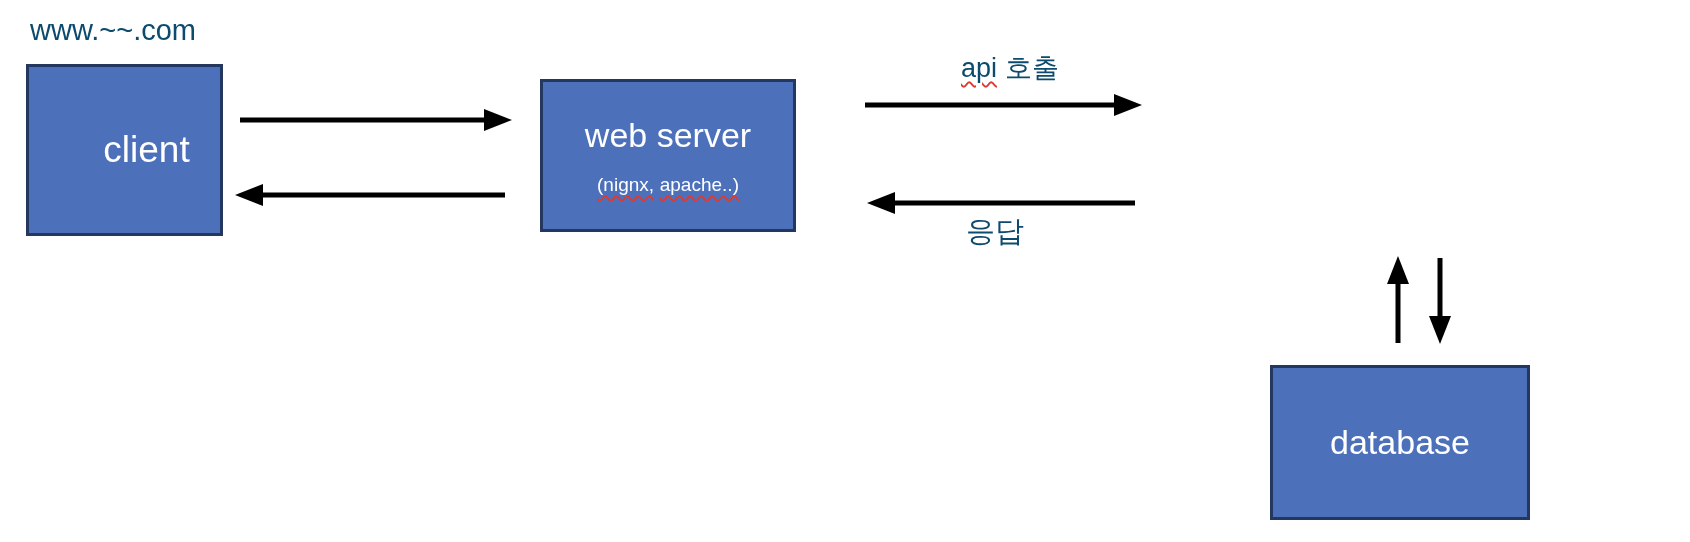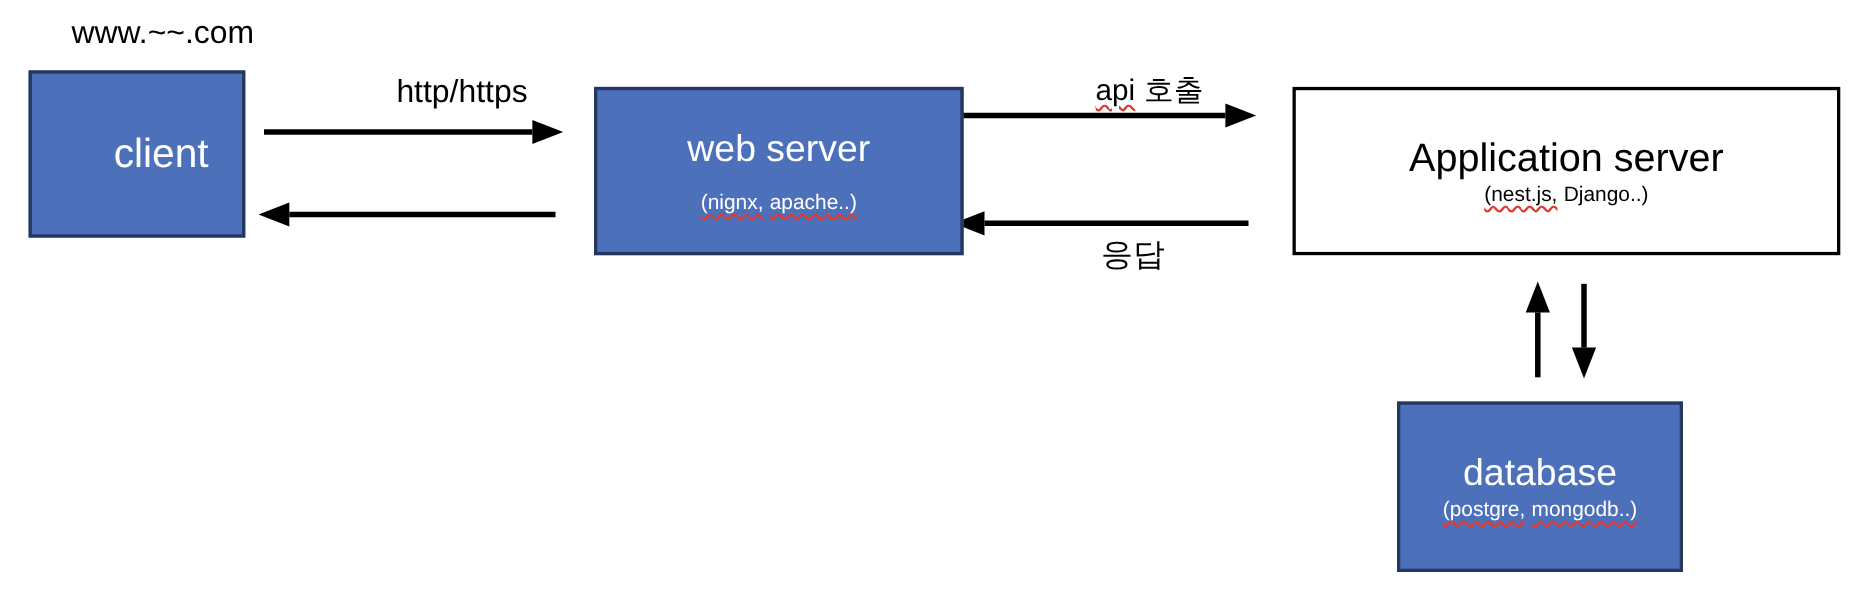--- a/index.html
+++ b/index.html
@@ -31,44 +31,44 @@
   .box--blue {
     background: #4D70BB;
     border: 3px solid #24385F;
     color: #ffffff;
   }
   .box--white {
     background: #ffffff;
     border: 3px solid #000000;
     color: #000000;
   }
-  .box--client   { left: 26px;   top: 64px;  width: 197px; height: 152px; padding-left: 44px; }
-  .box--web      { left: 540px;  top: 79px;  width: 336px; height: 153px; gap: 16px; }
+  .box--client   { left: 26px;   top: 64px;  width: 197px; height: 172px; padding-left: 44px; }
+  .box--web      { left: 540px;  top: 79px;  width: 256px; height: 153px; gap: 16px; }
   .box--app      { left: 1175px; top: 79px;  width: 498px; height: 153px; }
   .box--db       { left: 1270px; top: 365px; width: 260px; height: 155px; }
 
   .box-title { font-size: 34px; }
   .box--client .box-title { font-size: 37px; }
   .box--app .box-title { font-size: 36px; }
   .box-sub { font-size: 19px; margin-top: 3px; }
 
   .miss {
     text-decoration-line: underline;
     text-decoration-style: wavy;
     text-decoration-color: #E0392F;
     text-decoration-thickness: 1.5px;
     text-underline-offset: 4px;
   }
   .gap { margin-left: 0.3em; }
 
-  .lbl { position: absolute; color: #000000; white-space: nowrap; margin-left: 35px; }
+  .lbl { position: absolute; color: #0c4a6e; white-space: nowrap; }
   .lbl--url  { left: 30px;  top: 14px;  font-size: 29px; }
   .lbl--http { left: 285px; top: 68px;  width: 200px; text-align: center; font-size: 29px; }
   .lbl--resp { left: 310px; top: 204px; font-size: 29px; line-height: 32px; }
-  .lbl--api  { left: 935px; top: 64px;  width: 150px; text-align: center; font-size: 27px; }
+  .lbl--api  { left: 935px; top: 50px;  width: 150px; text-align: center; font-size: 27px; }
   .lbl--resk { left: 966px; top: 212px; font-size: 29px; }
 </style>
 </head>
 <body>
 
 <div class="canvas">
 
   <svg class="arrows" width="1690" height="542" viewBox="0 0 1690 542">
     <g stroke="#000" fill="#000" stroke-width="5">
       <line x1="240" y1="120" x2="484" y2="120"></line>
@@ -91,39 +91,33 @@
       <polygon points="1398,256 1387,284 1409,284" stroke="none"></polygon>
     </g>
     <g stroke="#000" fill="#000" stroke-width="5">
       <line x1="1440" y1="258" x2="1440" y2="316"></line>
       <polygon points="1440,344 1429,316 1451,316" stroke="none"></polygon>
     </g>
   </svg>
 
   <div class="lbl lbl--url">www.~~.com</div>
 
-  <div class="lbl lbl--http">http/https</div>
 
 
   <div class="lbl lbl--api"><span class="miss">api</span><span class="gap">호출</span></div>
 
   <div class="lbl lbl--resk">응답</div>
 
   <div class="box box--blue box--client">
     <div class="box-title">client</div>
   </div>
 
   <div class="box box--blue box--web">
     <div class="box-title">web server</div>
     <div class="box-sub"><span class="miss">(nignx,</span><span class="miss gap">apache..)</span></div>
   </div>
 
-  <div class="box box--white box--app">
-    <div class="box-title">Application server</div>
-    <div class="box-sub"><span class="miss">(nest.js,</span><span class="gap">Django..)</span></div>
-  </div>
 
   <div class="box box--blue box--db">
     <div class="box-title">database</div>
-    <div class="box-sub"><span class="miss">(postgre,</span><span class="miss gap">mongodb..)</span></div>
   </div>
 
 </div>
 
 </body></html>

